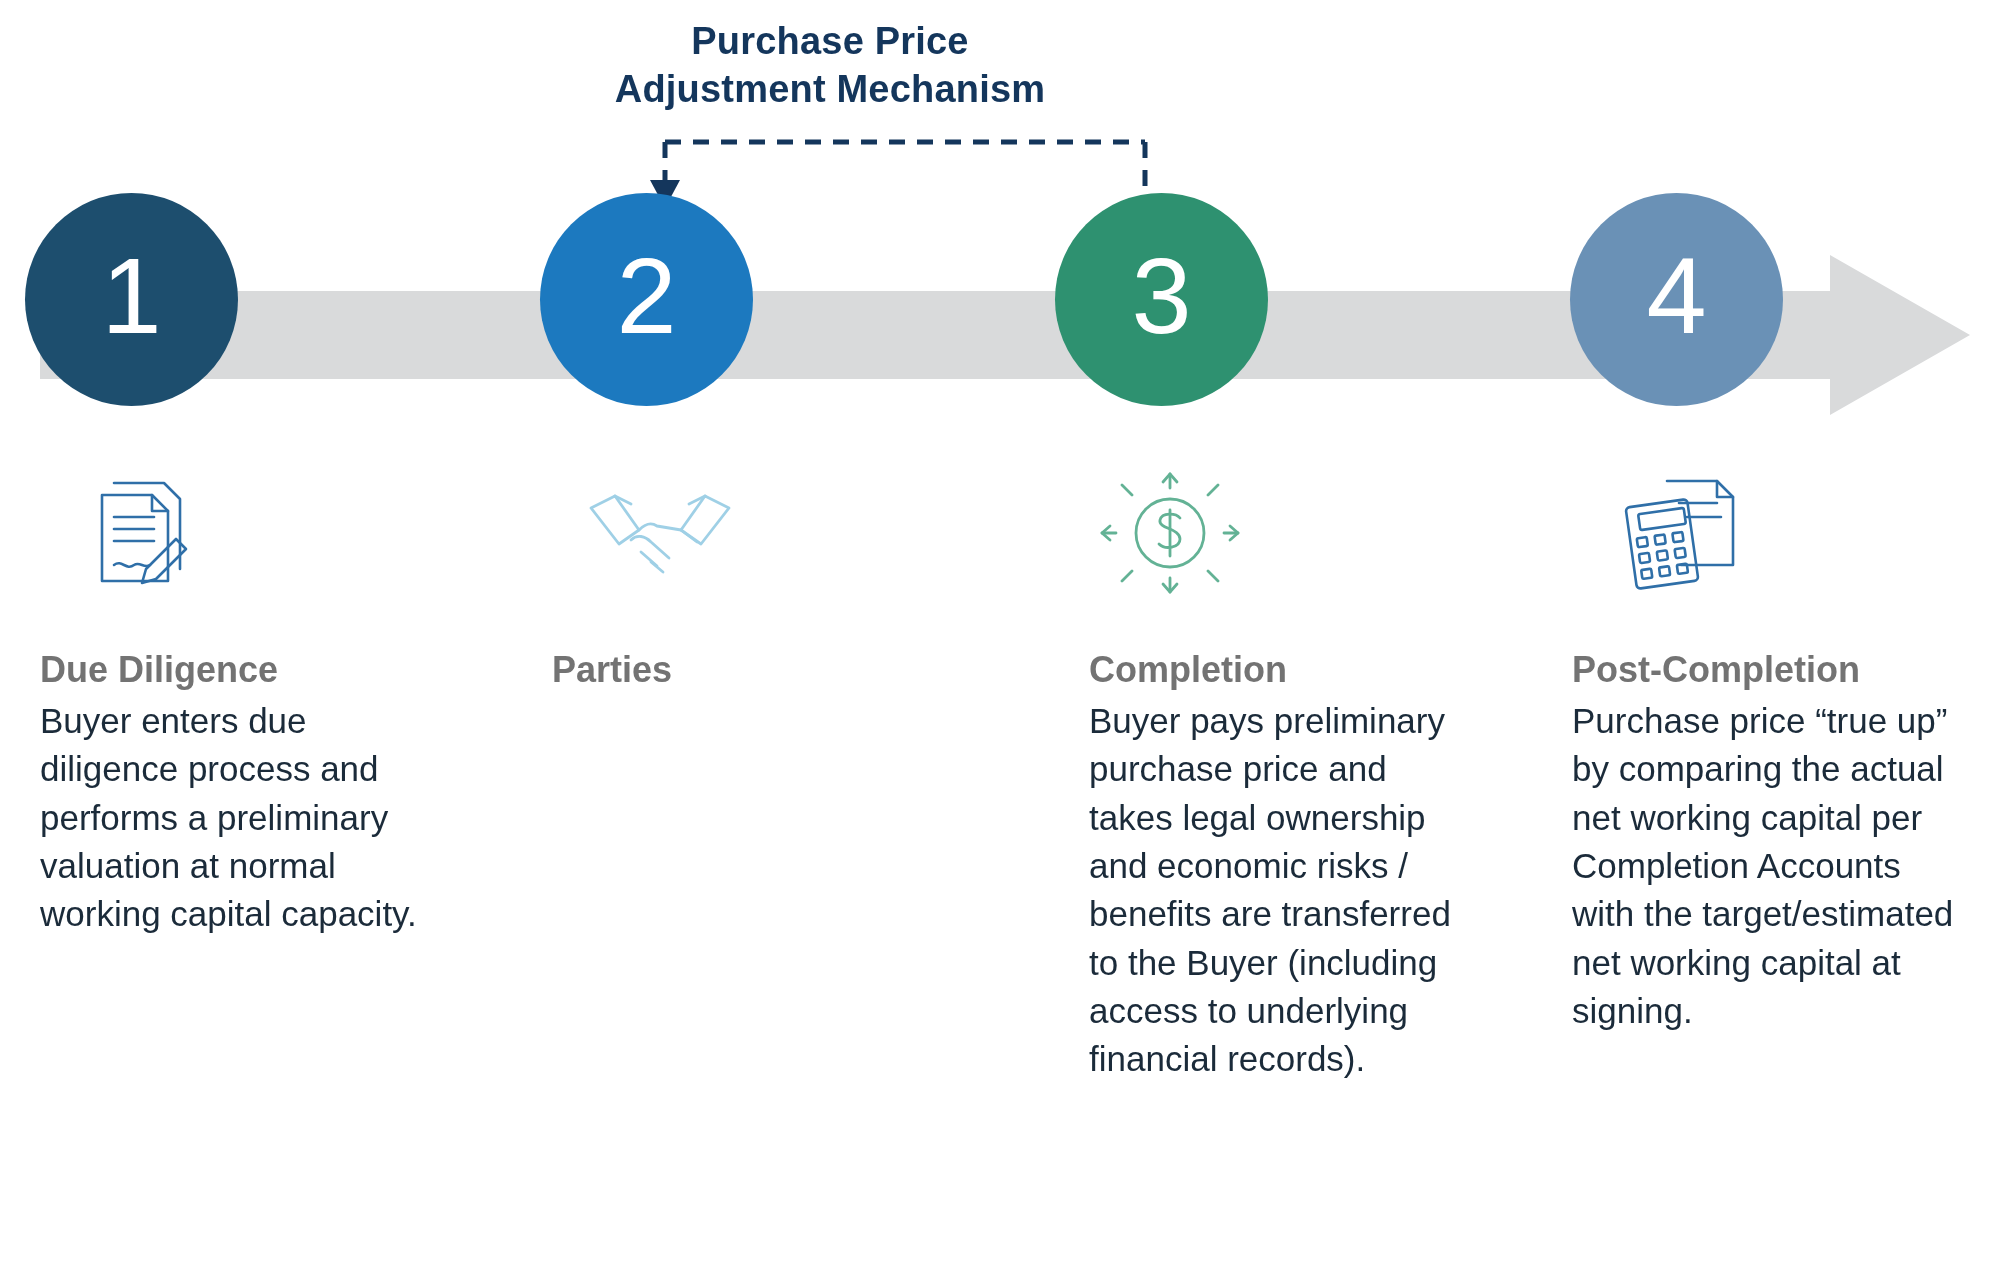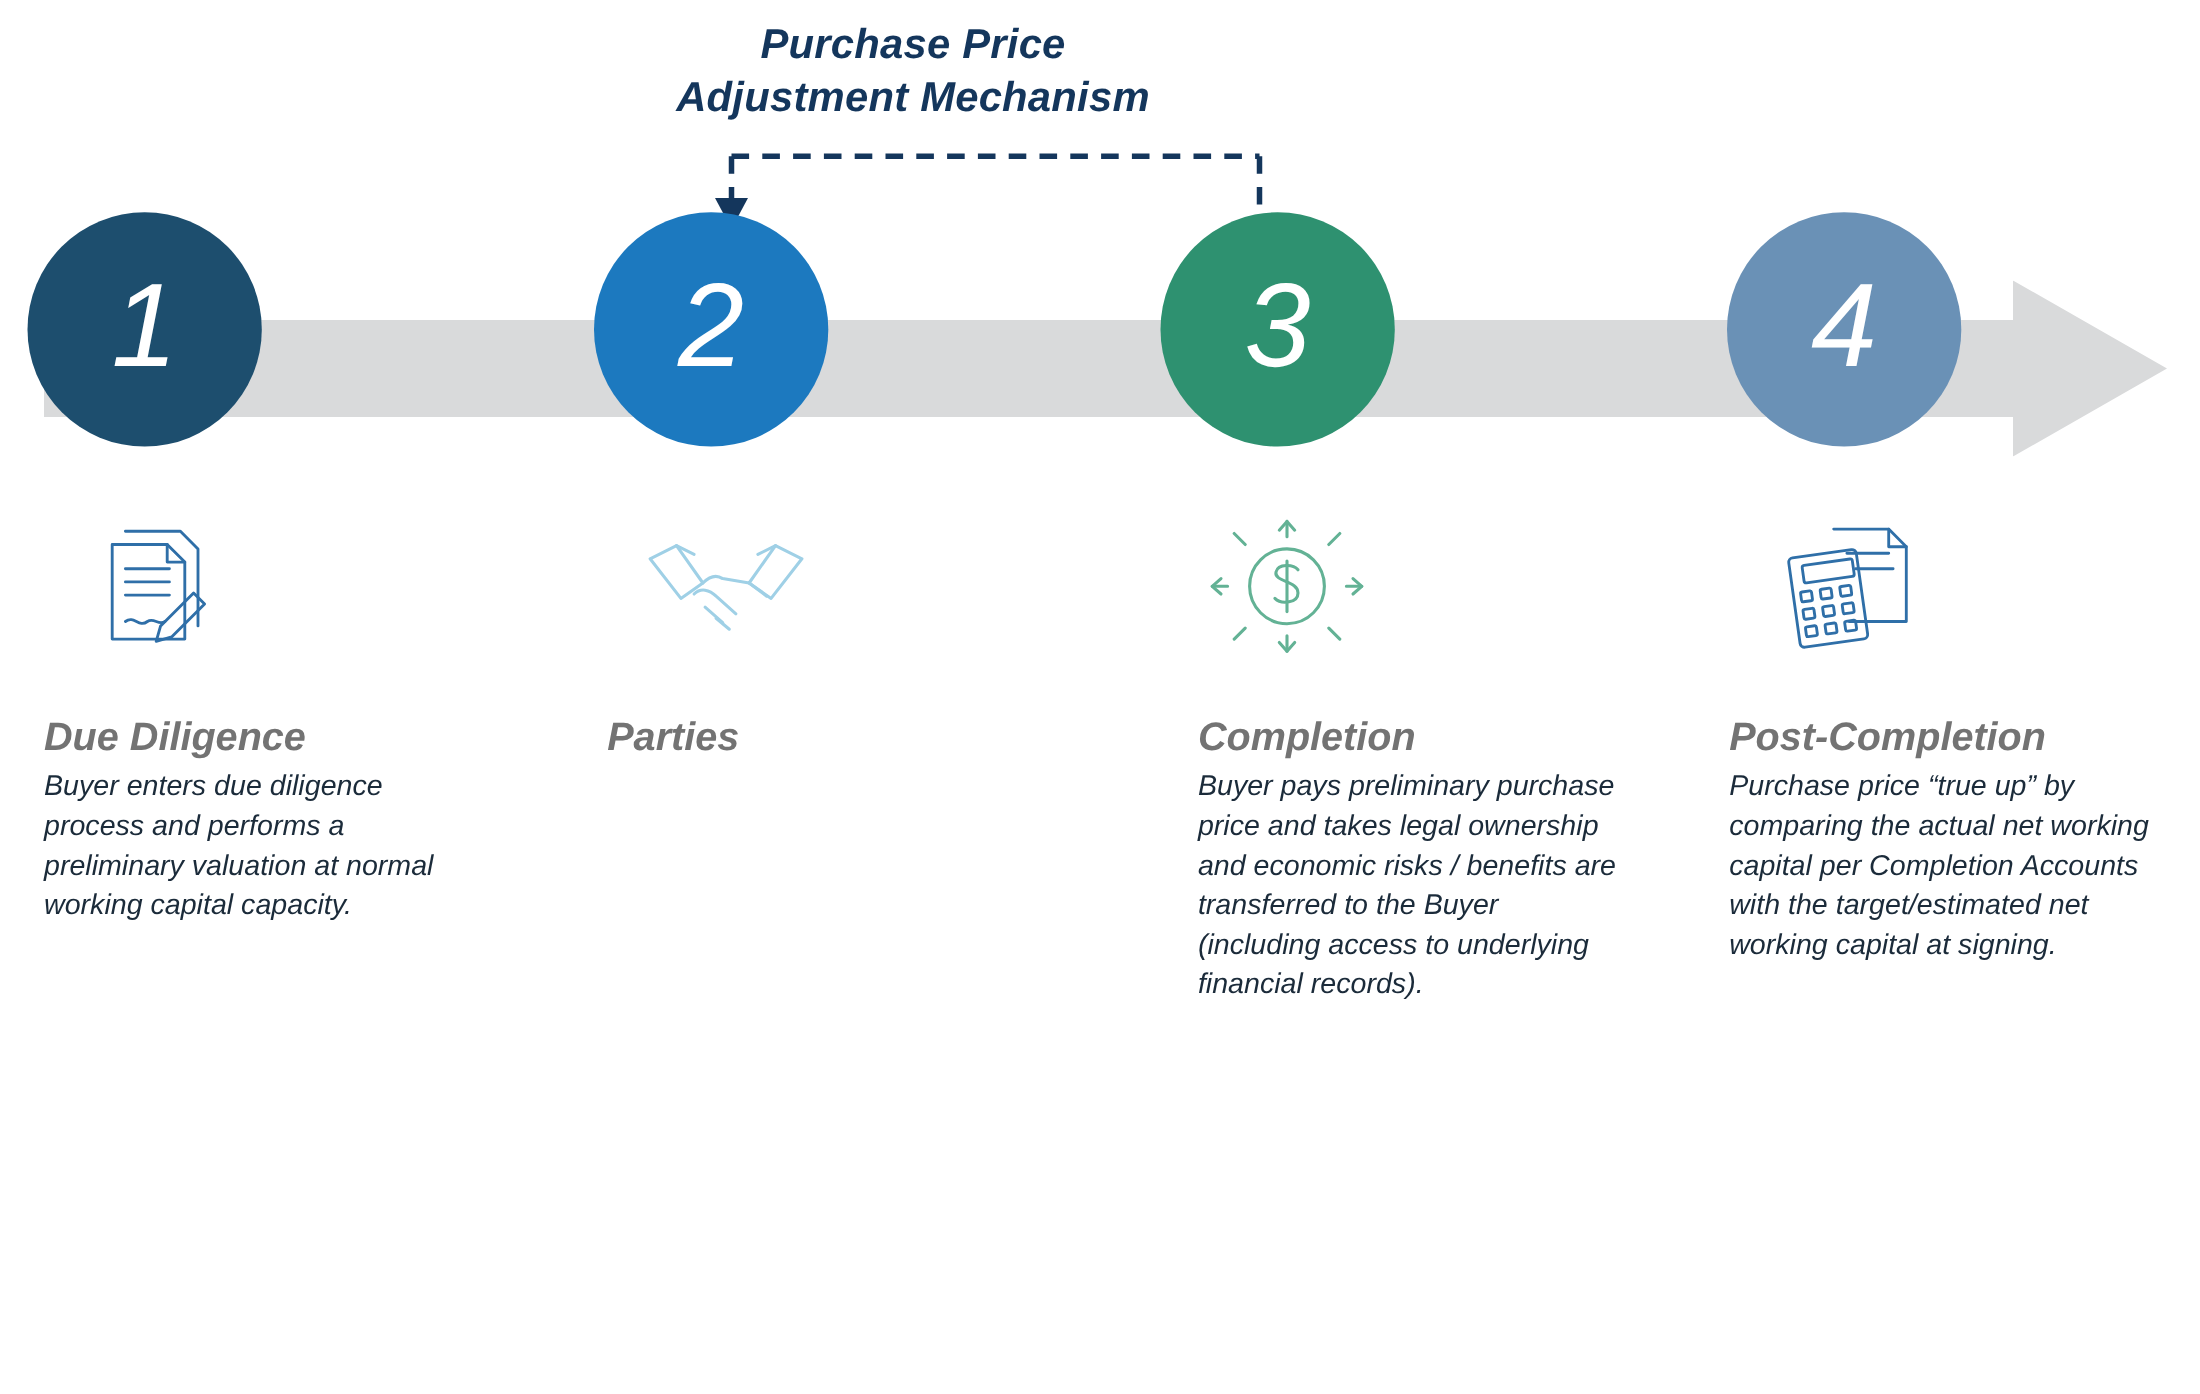--- a/index.html
+++ b/index.html
@@ -12,21 +12,20 @@
     height: 1267px;
     font-family: "Liberation Sans", sans-serif;
     position: relative;
     overflow: hidden;
   }
 
   #canvas {
     position: relative;
     width: 1633px;
     height: 1267px;
-    font-style: italic;
   }
 
   
   .callout-title {
     position: absolute;
     left: 560px;
     top: 18px;
     width: 540px;
     text-align: center;
     color: #14365c;
@@ -103,21 +102,21 @@
   }
   .col h3 {
     margin: 0 0 6px 0;
     font-size: 36px;
     font-weight: bold;
     color: #737373;
     line-height: 1.2;
   }
   .col p {
     margin: 0;
-    font-size: 26px;
+    font-size: 35px;
     line-height: 1.38;
     color: #1b2b3a;
     font-weight: 400;
   }
   .col1 { left: 40px; }
   .col2 { left: 552px; }
   .col3 { left: 1060px; margin-left: 29px; }
   .col4 { left: 1572px; }
 </style>
 </head>

